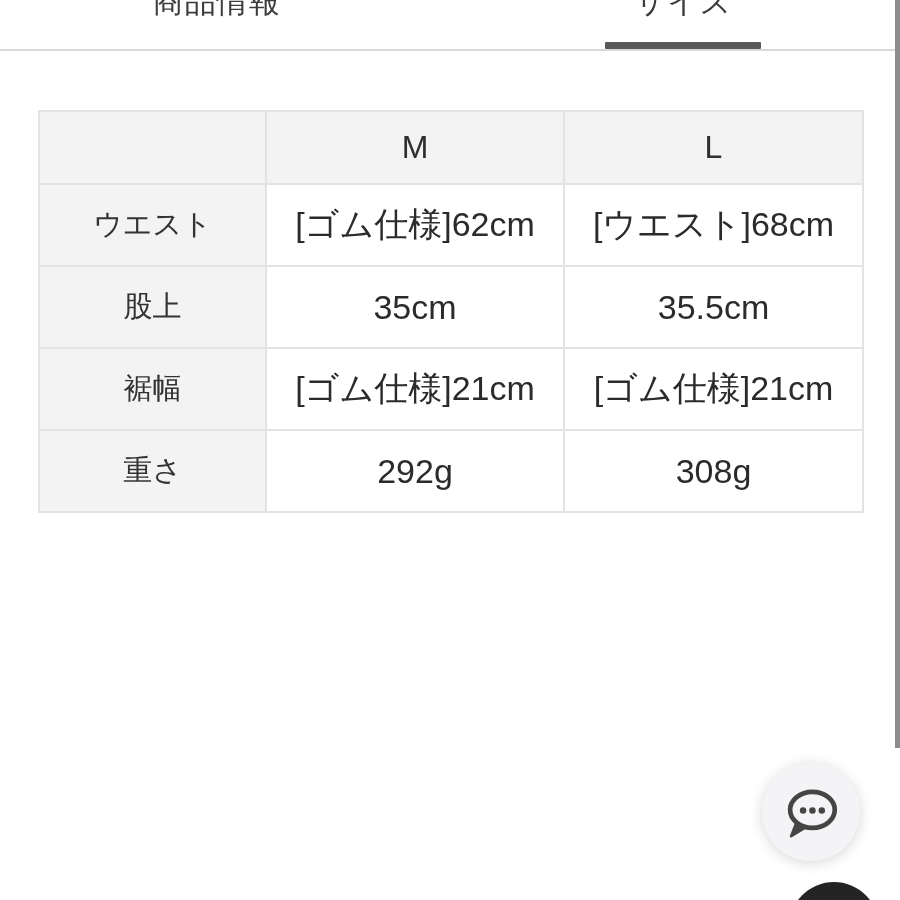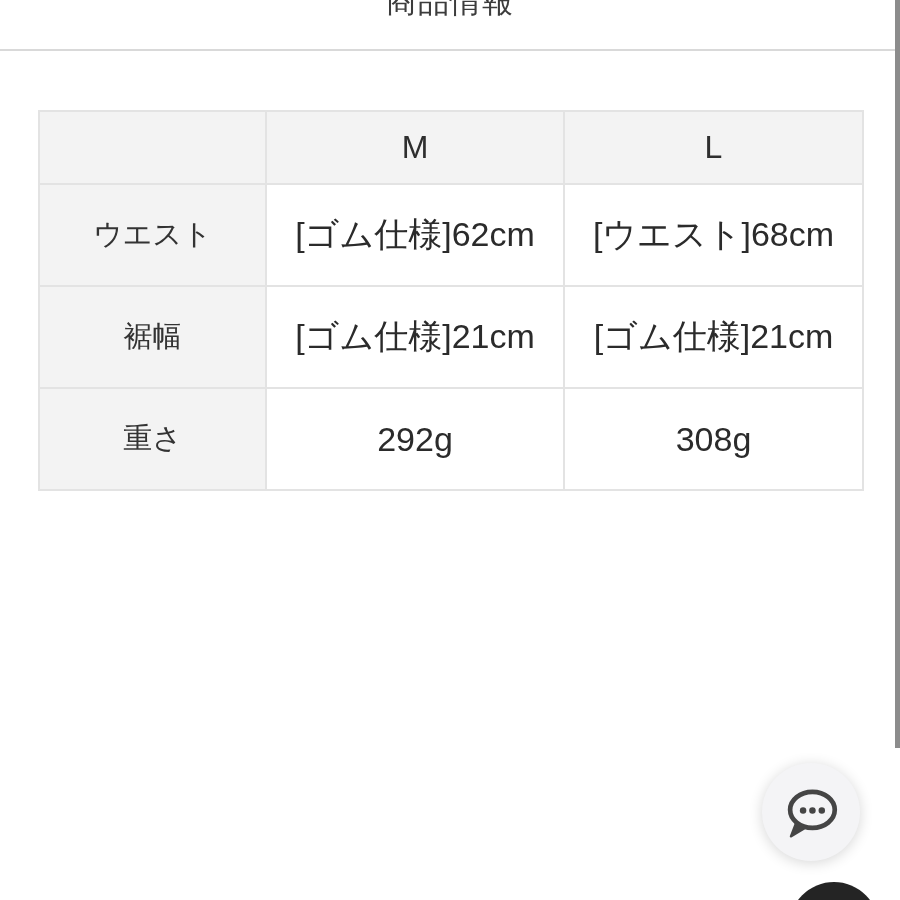--- a/index.html
+++ b/index.html
@@ -31,21 +31,21 @@
     background:#ffffff;
   }
   .size-table col.c-label{width:227px;}
   .size-table col.c-m{width:298px;}
   .size-table col.c-l{width:299px;}
   .size-table th,.size-table td{
     border:2px solid #e3e3e3;text-align:center;vertical-align:middle;
     padding:0;font-weight:400;
   }
   .size-table thead tr{height:73px;}
-  .size-table tbody tr{height:102px;}
+  .size-table tbody tr{height:82px;}
   .size-table th{background:#f3f3f3;font-size:32px;color:#2e2e2e;}
   .size-table td.lbl{background:#f3f3f3;font-size:29px;color:#333333;}
   .size-table td.val{background:#ffffff;font-size:34px;color:#2b2b2b;text-align:center;}
   
   .scrollbar{
     position:absolute;top:0;right:0;width:5px;height:748px;
     background:#8c8c8c;
   }
   
   .fab{
@@ -64,40 +64,49 @@
 </style>
 </head>
 <body>
 
 <div>
 
   <header class="tabbar">
     <div class="tab">
       <span class="tab-label">商品情報</span>
     </div>
+    <div class="tab">
+      <span class="tab-label">サイズ</span>
+      <span class="tab-indicator"></span>
+    </div>
   </header>
 
   <table class="size-table">
     <colgroup>
         <col class="c-label">
         <col class="c-m">
         <col class="c-l">
       </colgroup>
     <thead>
       <tr>
         <th></th>
         <th>M</th>
         <th>L</th>
       </tr>
     </thead>
     <tbody>
       <tr>
         <td class="lbl">ウエスト</td>
         <td class="val">[ゴム仕様]62cm</td>
         <td class="val">[ウエスト]68cm</td>
+      </tr>
+      <tr>
+        <td class="lbl">股上</td>
+        <td class="val">35cm</td>
+        <td class="val">35.5cm</td>
       </tr>
       <tr>
         <td class="lbl">裾幅</td>
         <td class="val">[ゴム仕様]21cm</td>
         <td class="val">[ゴム仕様]21cm</td>
       </tr>
       <tr>
         <td class="lbl">重さ</td>
         <td class="val">292g</td>
         <td class="val">308g</td>

